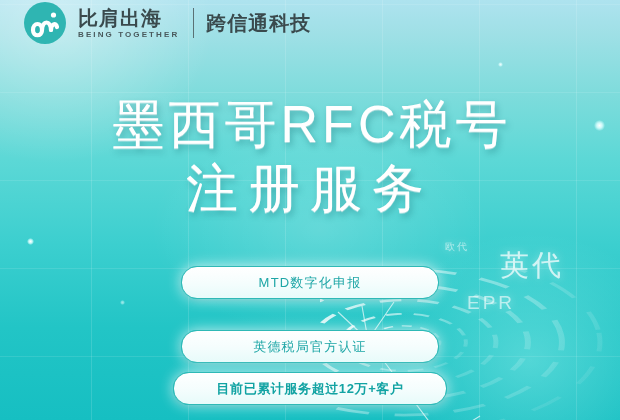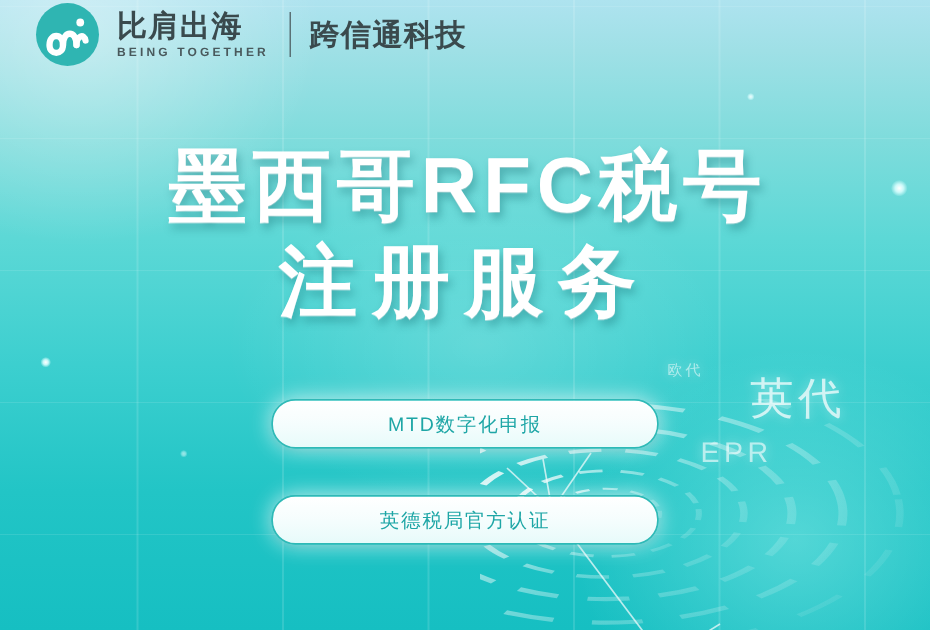--- a/index.html
+++ b/index.html
@@ -145,21 +145,21 @@
 
   
   .title-block {
     position: absolute;
     left: 0; right: 0;
     top: 92px;
     text-align: center;
   }
   .title-line {
     color: #ffffff;
-    font-weight: 700;
+    font-weight: 400;
     font-size: 52px;
     line-height: 64px;
     letter-spacing: 4px;
     text-shadow:
       2px 4px 6px rgba(20,110,115,0.40),
       0 1px 0 rgba(255,255,255,0.6);
   }
   .title-line.l1 { padding-left: 4px; }
   .title-line.l2 { letter-spacing: 10px; padding-left: 0; }
 
@@ -257,15 +257,16 @@
   </div>
 
   <div class="title-block">
     <div class="title-line l1">墨西哥RFC税号</div>
     <div class="title-line l2">注册服务</div>
   </div>
 
   <div class="pills">
     <div class="pill p1">MTD数字化申报</div>
     <div class="pill p2">英德税局官方认证</div>
+    <div class="pill p3">目前已累计服务超过12万+客户</div>
   </div>
 
 </div>
 
 </body></html>

